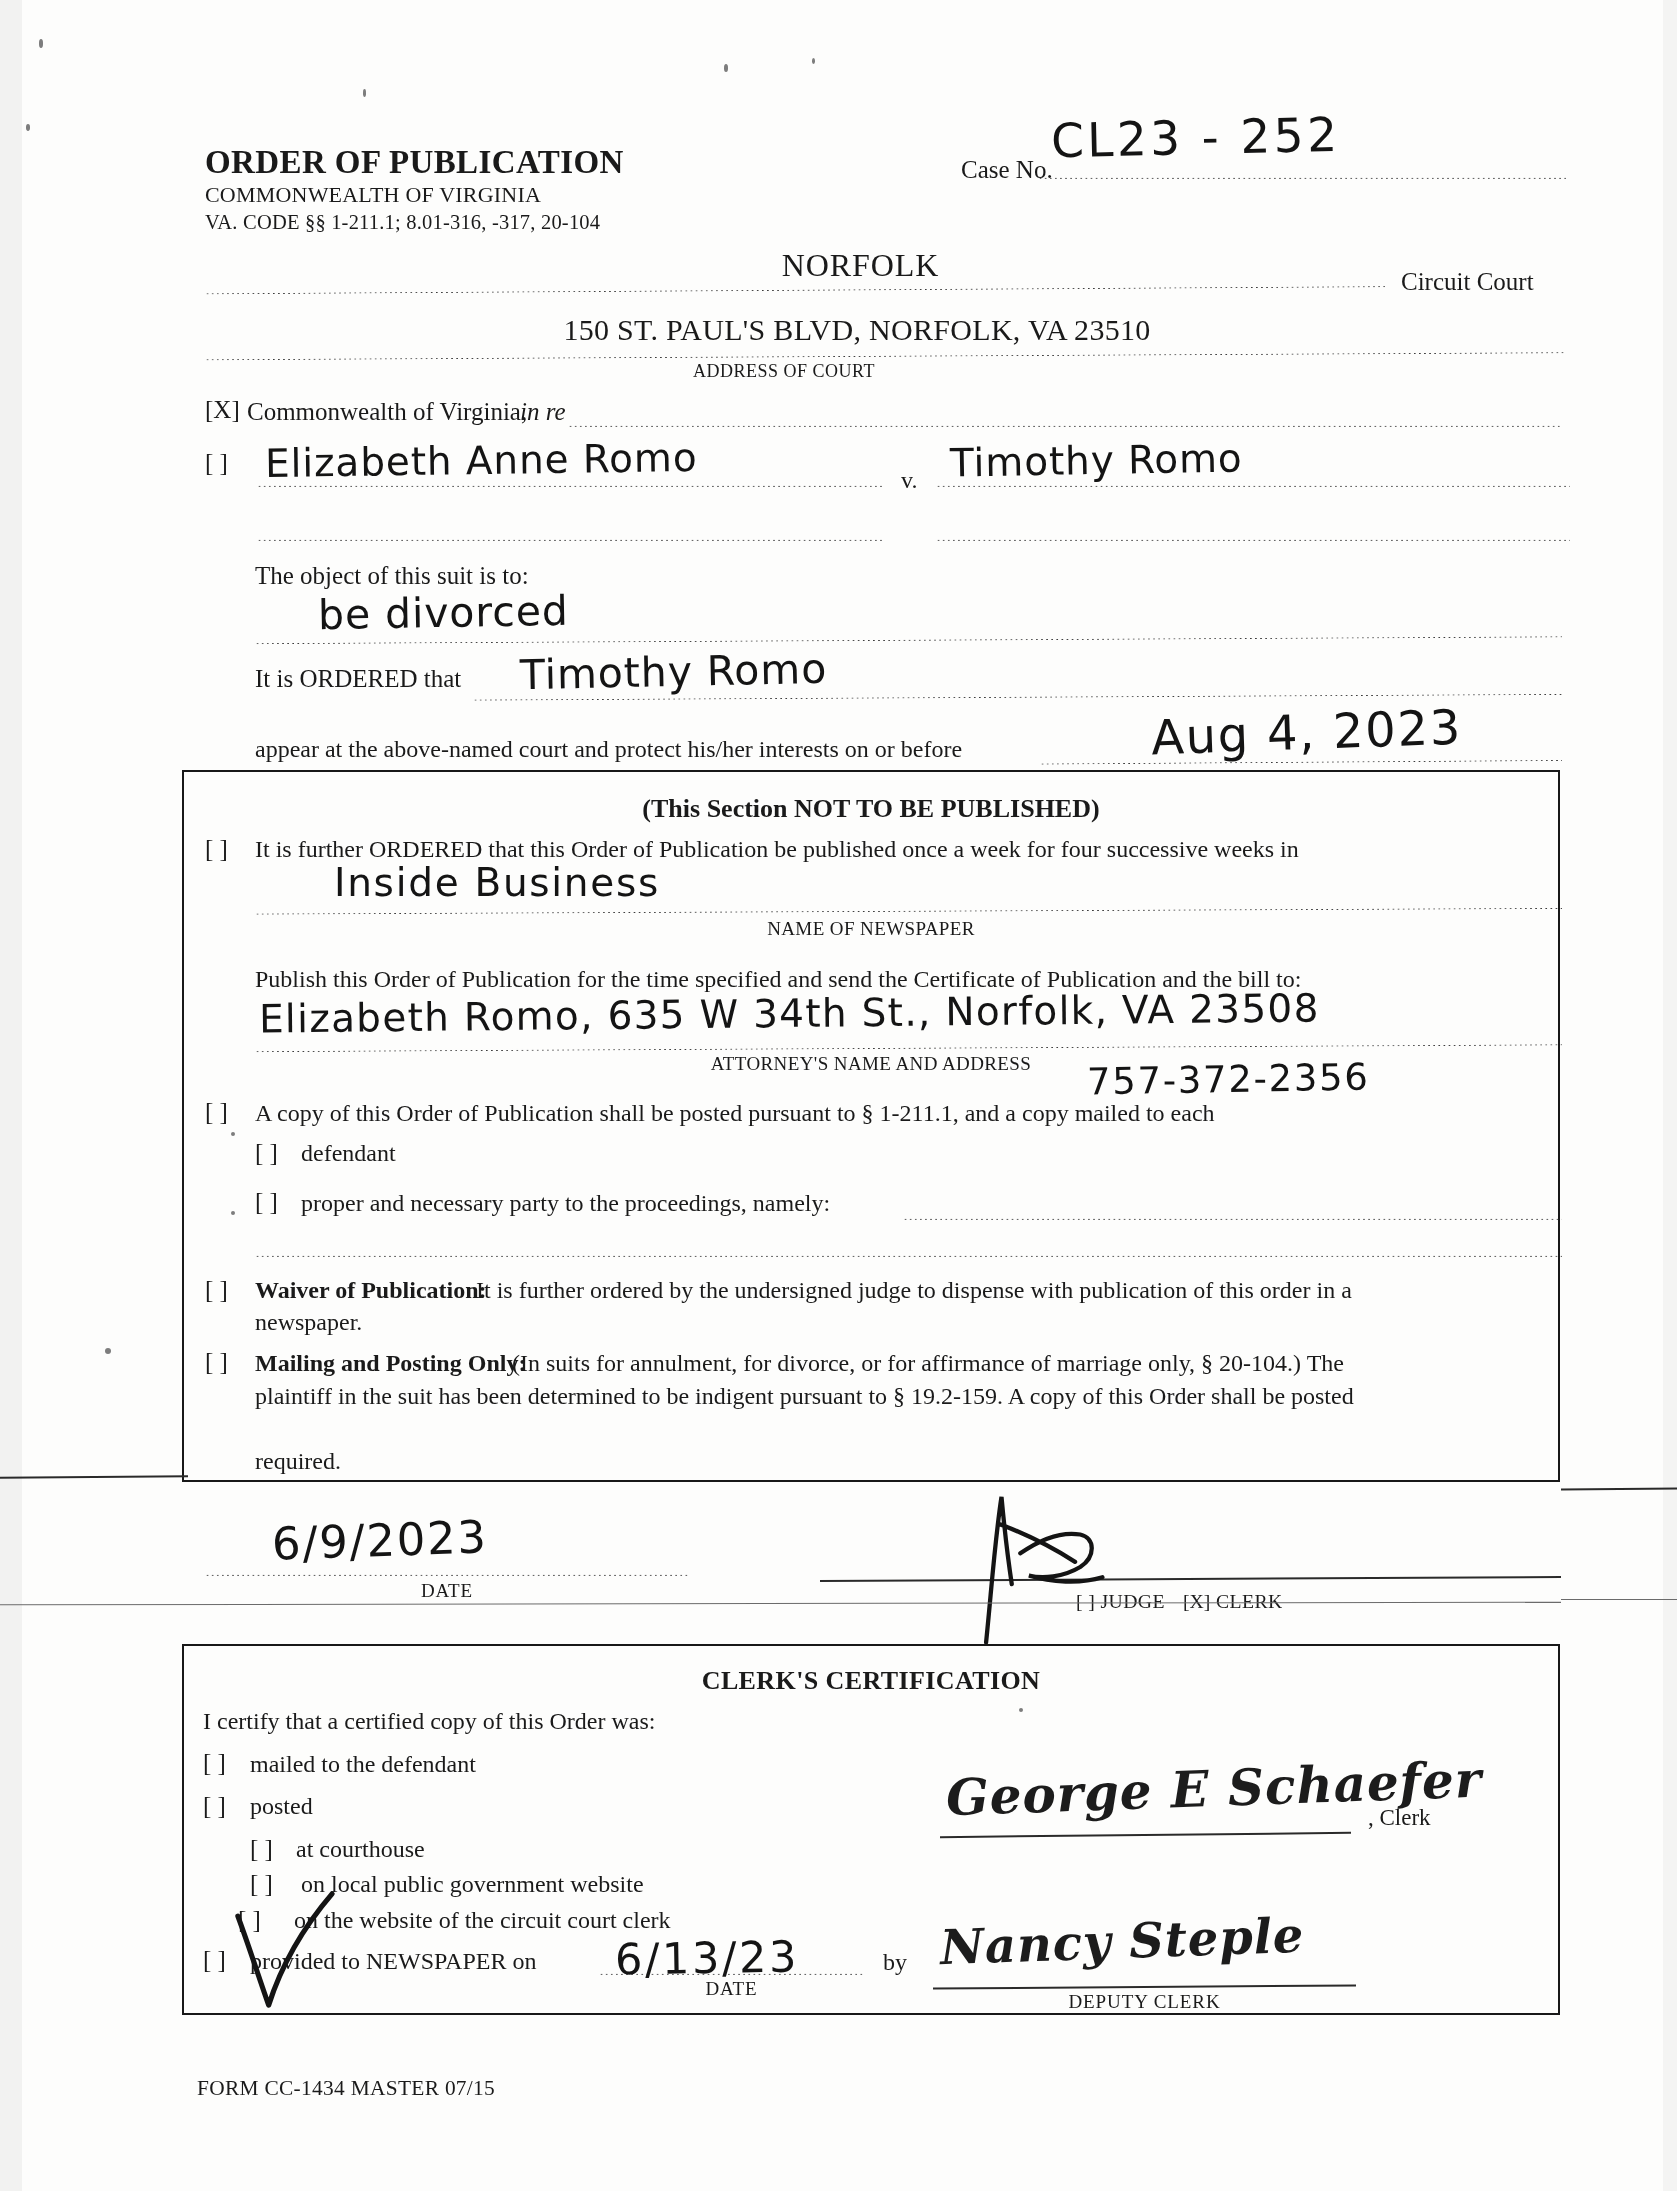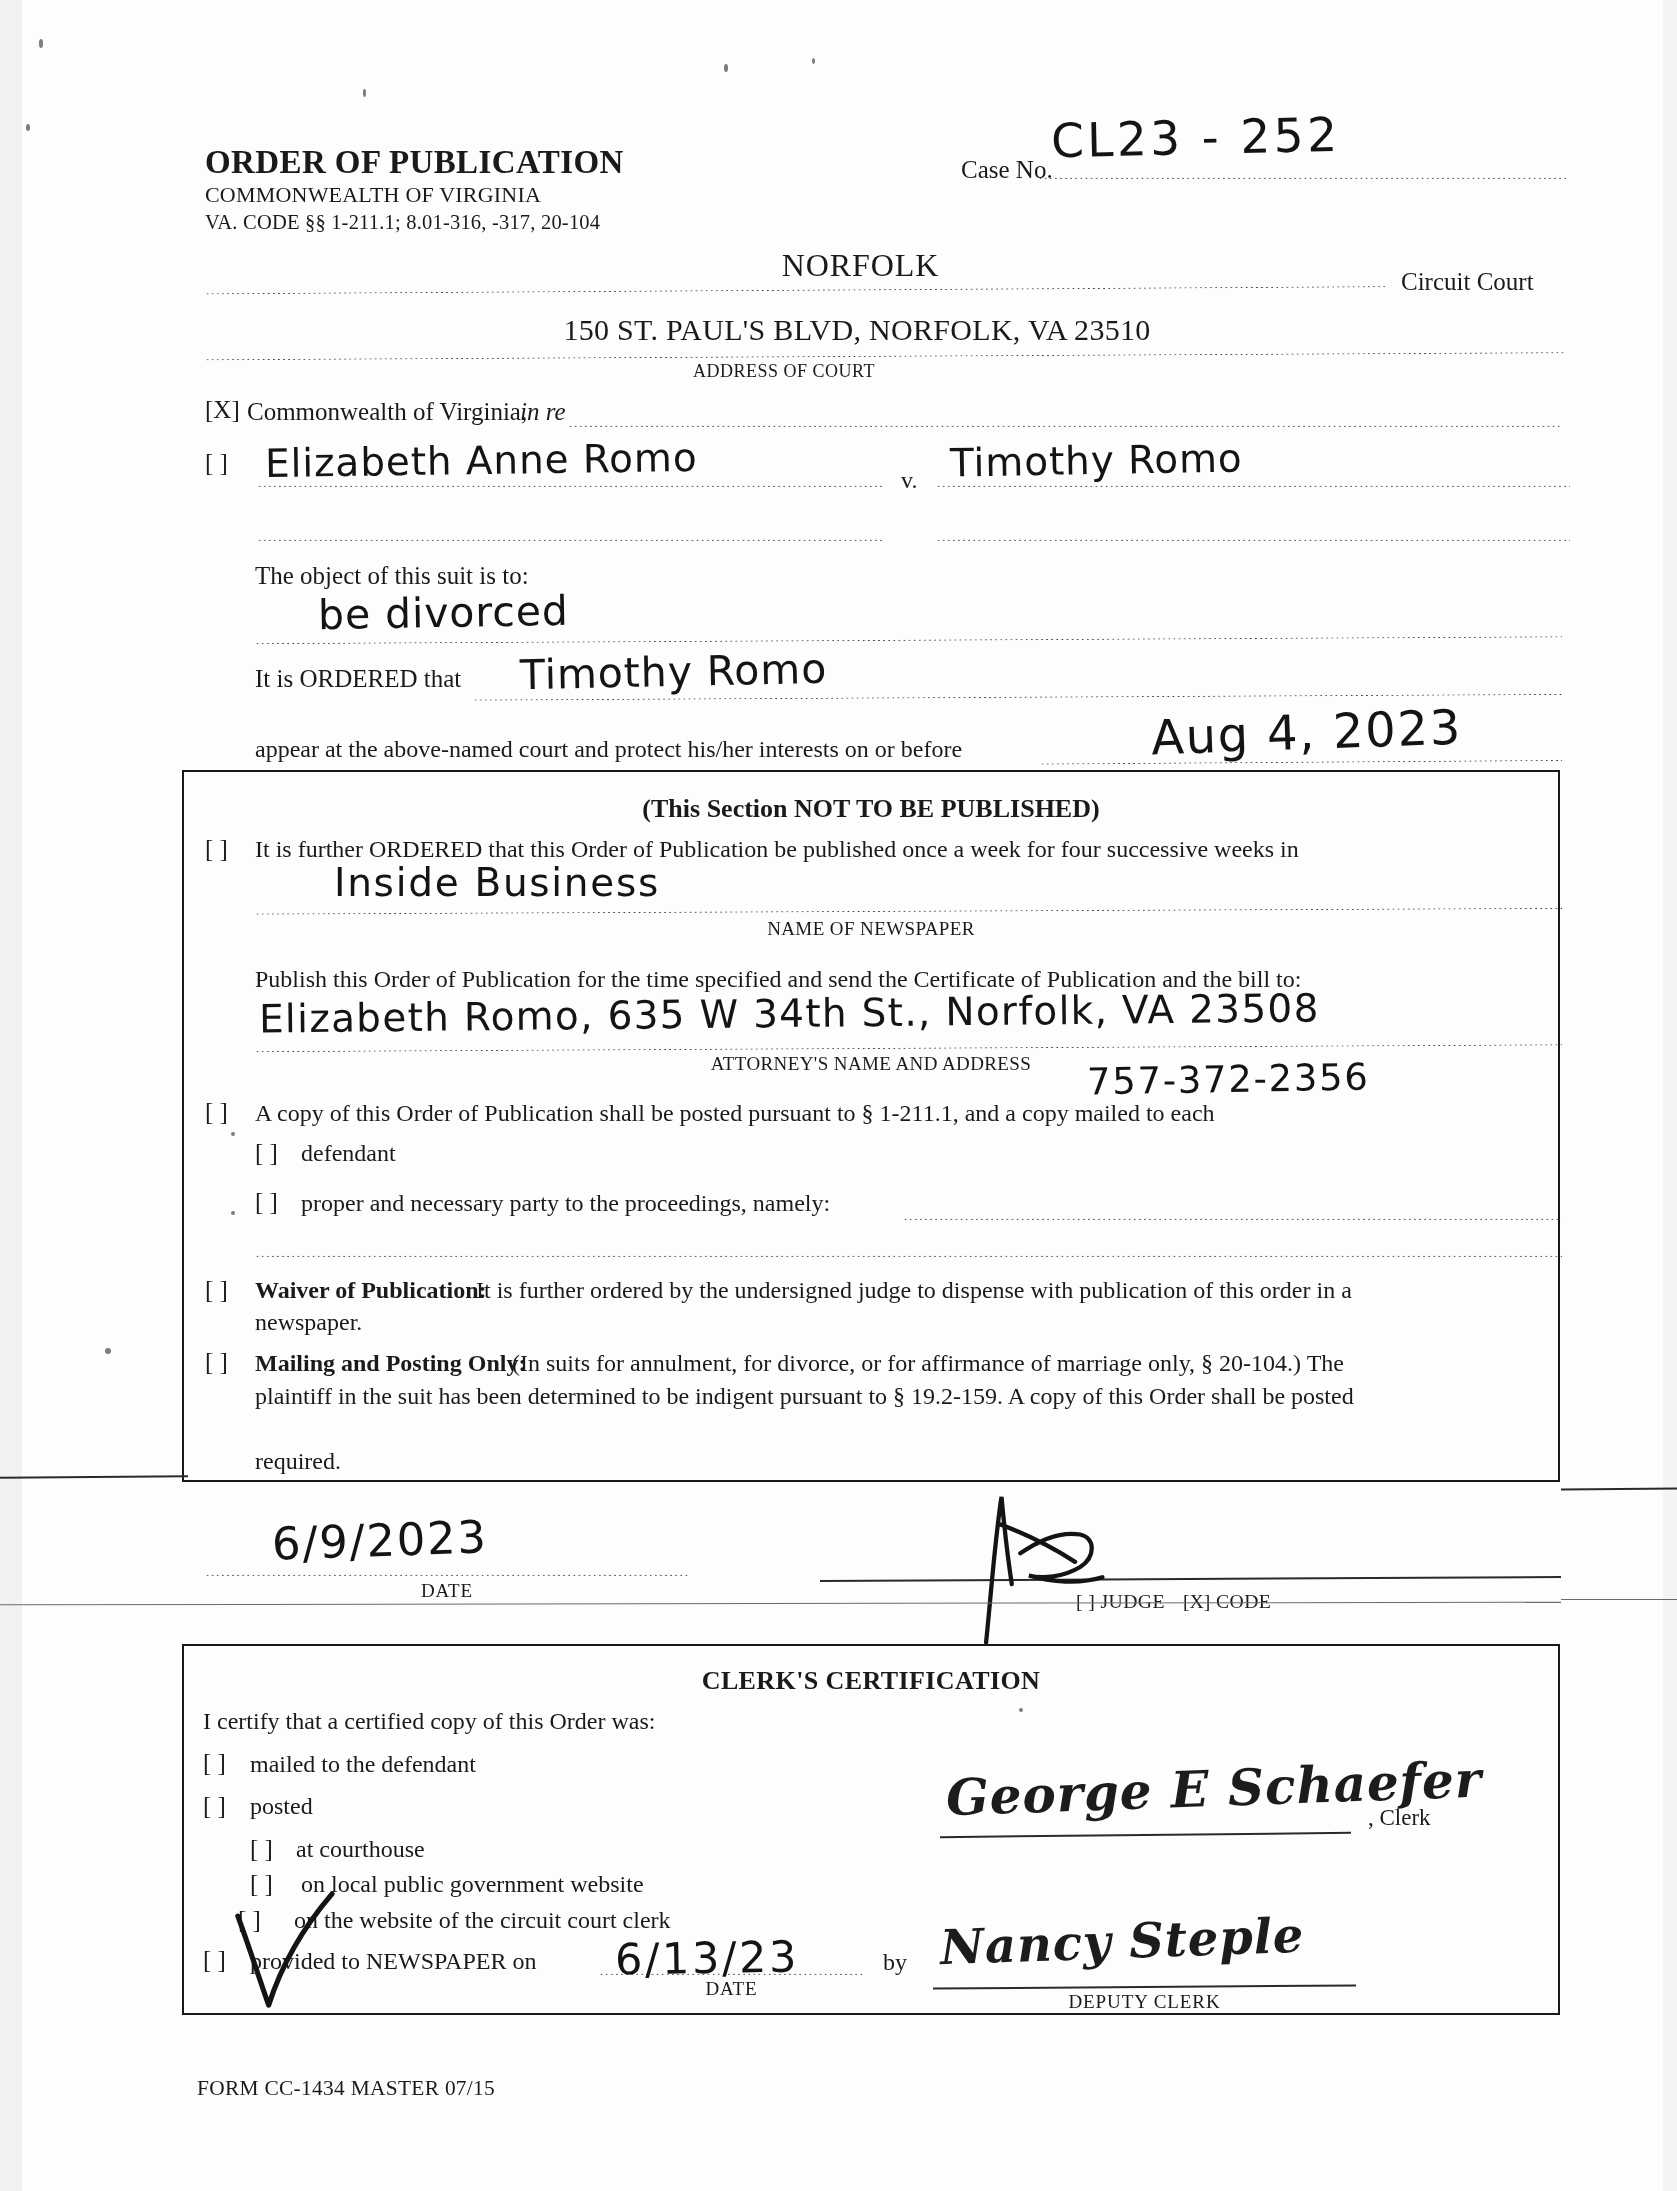--- a/index.html
+++ b/index.html
@@ -168,21 +168,21 @@
   <div class="t serif center" style="left:205px; top:1580px; width:484px; font-size:19px; text-align:center; letter-spacing:0.9px;">DATE</div>
 
   <div class="solidline" style="left:820px; top:1578px; width:741px; height:2.1px; transform:rotate(-0.3deg);"></div>
 
   <svg class="bigcheck" style="left:950px; top:1490px; width:257px; height:154px;" viewBox="0 0 300 180">
     <path d="M42 178 C 48 120, 52 60, 60 8 C 62 30, 66 70, 72 110 M 58 40 C 90 52, 118 66, 146 84 M 82 74 C 105 58, 128 48, 152 52 C 170 56, 170 78, 152 90 C 132 102, 108 104, 92 100 C 118 108, 152 110, 178 102" fill="none" stroke="#141414" stroke-width="5" stroke-linecap="round"></path>
   </svg>
 
   <div class="t serif" style="left:1076px; top:1590px; font-size:19.7px; letter-spacing:0.4px;">[ ] JUDGE</div>
   <div class="t serif" style="left:1183px; top:1590px; font-size:19.7px;">[X]</div>
-  <div class="t serif" style="left:1216px; top:1590px; font-size:19.7px; letter-spacing:0.4px;">CODE</div>
+  <div class="t serif" style="left:1216px; top:1590px; font-size:19.7px; letter-spacing:0.4px;">CLERK</div>
 
   <div class="solidline" style="left:0px; top:1603px; width:1561px; height:1.3px; background:#6b6b6b; transform:rotate(-0.1deg);"></div>
   <div class="solidline" style="left:1561px; top:1599px; width:117px; height:1.3px; background:#6b6b6b;"></div>
 
   <div class="box" style="left:182px; top:1644px; width:1378px; height:371px;"></div>
 
   <div class="t serif bold center" style="left:182px; top:1666px; width:1378px; font-size:26px; text-align:center; letter-spacing:0.4px;">CLERK'S CERTIFICATION</div>
 
   <div class="t serif" style="left:203px; top:1708px; font-size:24px;">I certify that a certified copy of this Order was:</div>
 

